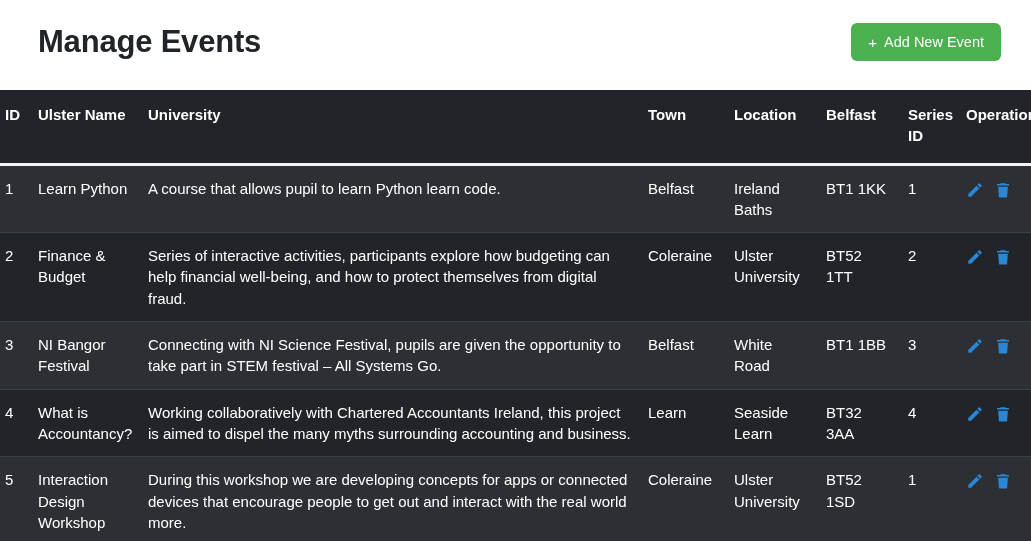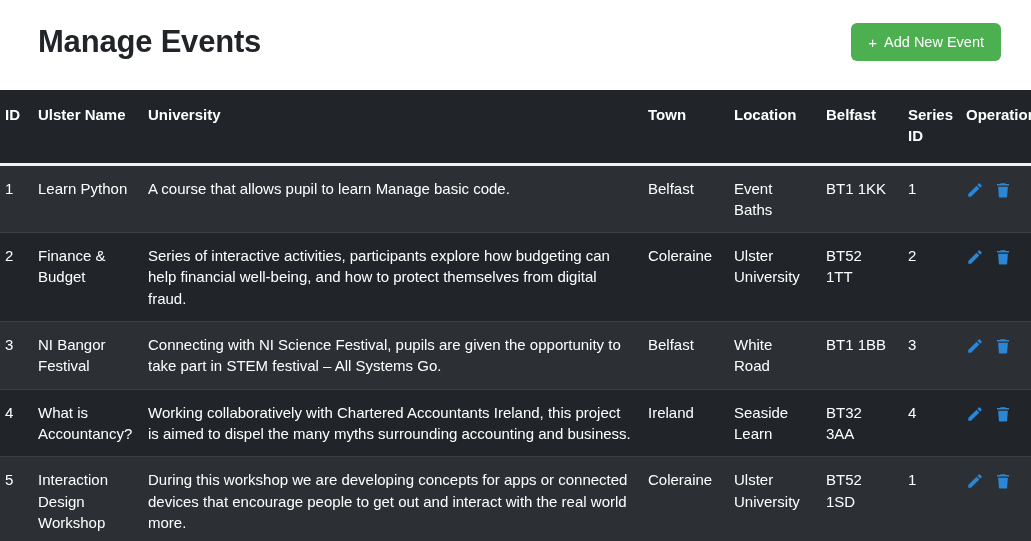--- a/index.html
+++ b/index.html
@@ -172,23 +172,23 @@
           <th>Location</th>
           <th>Belfast</th>
           <th>Series ID</th>
           <th>Operation</th>
         </tr>
       </thead>
       <tbody id="events-body">
           <tr class="odd">
             <td>1</td>
             <td>Learn Python</td>
-            <td>A course that allows pupil to learn Manage basic code.</td>
+            <td>A course that allows pupil to learn Python learn code.</td>
             <td>Belfast</td>
-            <td>Event Baths</td>
+            <td>Ireland Baths</td>
             <td>BT1 1KK</td>
             <td>1</td>
             <td class="ops-cell"><span class="icon-btn"><svg width="18" height="18" viewBox="0 0 24 24" fill="#2b86d4">
                   <path d="M3 17.25V21h3.75L17.81 9.94l-3.75-3.75L3 17.25z"></path>
                   <path d="M20.71 7.04a1 1 0 0 0 0-1.41l-2.34-2.34a1 1 0 0 0-1.41 0l-1.83 1.83 3.75 3.75 1.83-1.83z"></path>
                 </svg></span><span class="icon-btn"><svg width="18" height="18" viewBox="0 0 24 24" fill="#2b86d4">
                   <path d="M9 3h6l1 1h4v2H4V4h4l1-1z"></path>
                   <path d="M5.5 7.5h13l-1 13.5a1 1 0 0 1-1 .9H7.5a1 1 0 0 1-1-.9l-1-13.5z"></path>
                 </svg></span></td>
           </tr>
@@ -221,21 +221,21 @@
                   <path d="M20.71 7.04a1 1 0 0 0 0-1.41l-2.34-2.34a1 1 0 0 0-1.41 0l-1.83 1.83 3.75 3.75 1.83-1.83z"></path>
                 </svg></span><span class="icon-btn"><svg width="18" height="18" viewBox="0 0 24 24" fill="#2b86d4">
                   <path d="M9 3h6l1 1h4v2H4V4h4l1-1z"></path>
                   <path d="M5.5 7.5h13l-1 13.5a1 1 0 0 1-1 .9H7.5a1 1 0 0 1-1-.9l-1-13.5z"></path>
                 </svg></span></td>
           </tr>
           <tr class="even">
             <td>4</td>
             <td>What is Accountancy?</td>
             <td>Working collaboratively with Chartered Accountants Ireland, this project is aimed to dispel the many myths surrounding accounting and business.</td>
-            <td>Ireland</td>
+            <td>Learn</td>
             <td>Seaside Learn</td>
             <td>BT32 3AA</td>
             <td>4</td>
             <td class="ops-cell"><span class="icon-btn"><svg width="18" height="18" viewBox="0 0 24 24" fill="#2b86d4">
                   <path d="M3 17.25V21h3.75L17.81 9.94l-3.75-3.75L3 17.25z"></path>
                   <path d="M20.71 7.04a1 1 0 0 0 0-1.41l-2.34-2.34a1 1 0 0 0-1.41 0l-1.83 1.83 3.75 3.75 1.83-1.83z"></path>
                 </svg></span><span class="icon-btn"><svg width="18" height="18" viewBox="0 0 24 24" fill="#2b86d4">
                   <path d="M9 3h6l1 1h4v2H4V4h4l1-1z"></path>
                   <path d="M5.5 7.5h13l-1 13.5a1 1 0 0 1-1 .9H7.5a1 1 0 0 1-1-.9l-1-13.5z"></path>
                 </svg></span></td>

